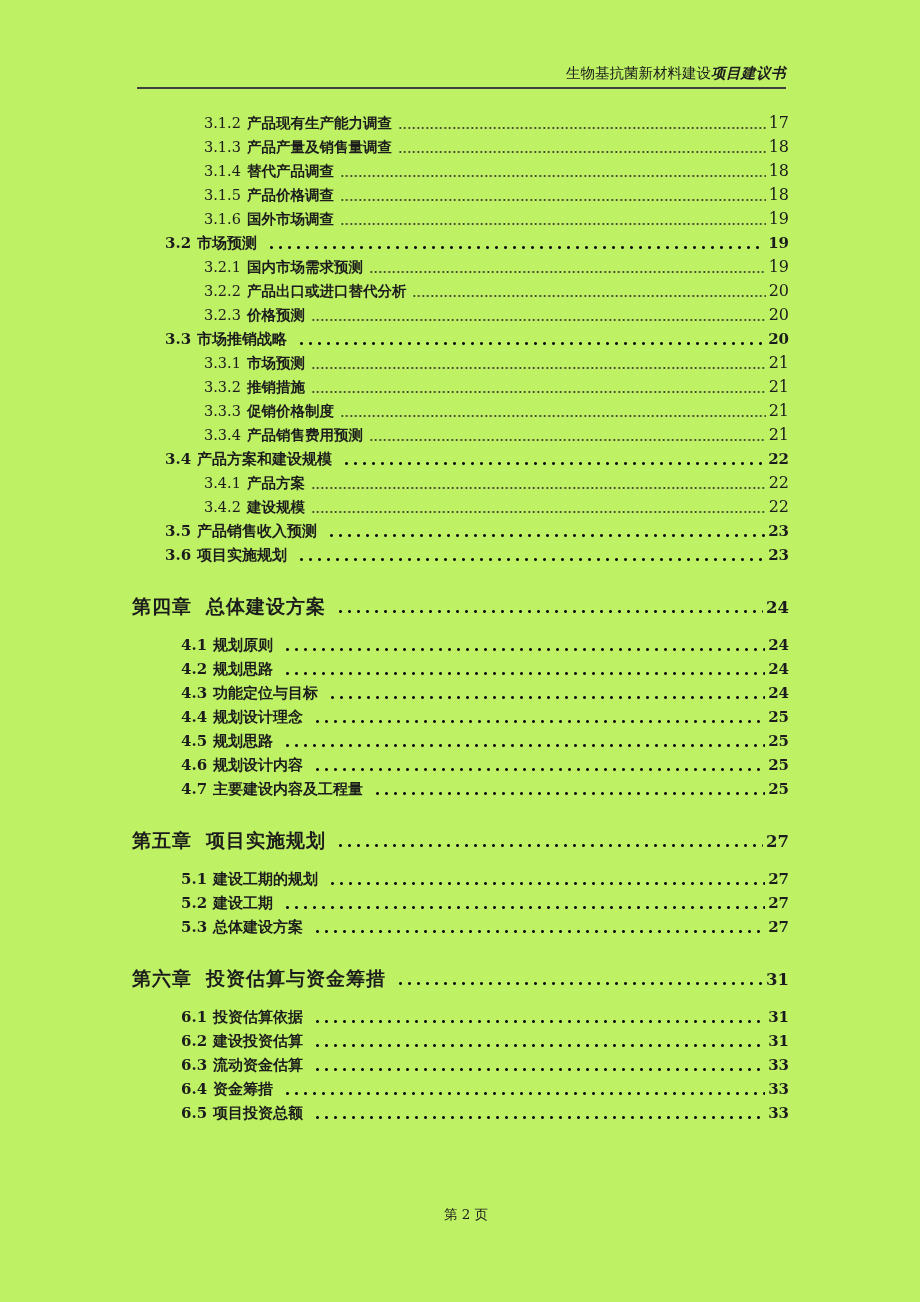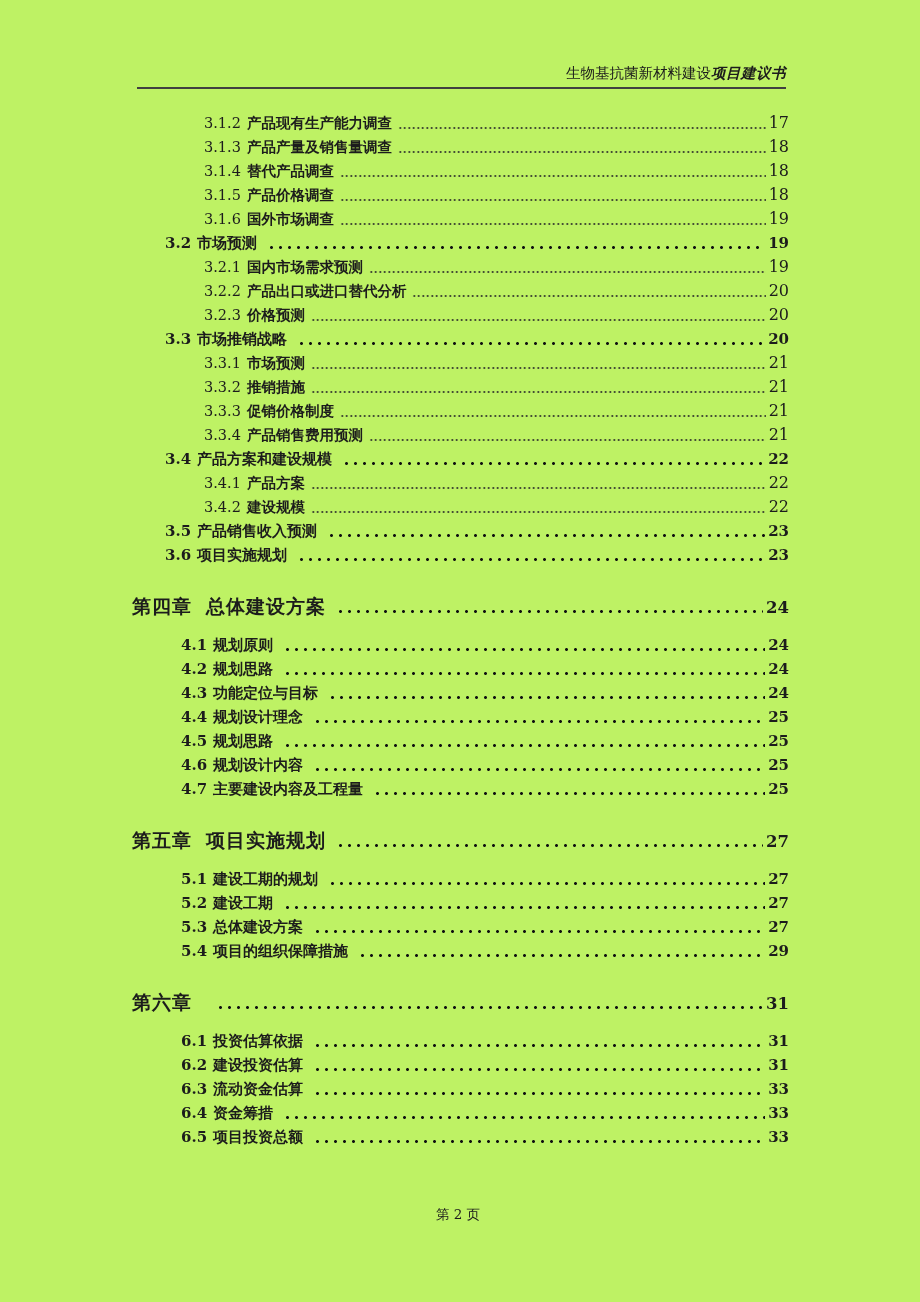--- a/index.html
+++ b/index.html
@@ -64,21 +64,21 @@
     height: 30px; line-height: 30px;
     margin-top: 24px; margin-bottom: 12px;
     font-size: 19px; font-weight: 700; letter-spacing: 1px;
   }
   .lv1 .num { margin-right: 14px; }
   .lv1 .leader { background-position: left calc(100% - 7px); }
   .lv1 .pg { font-size: 16.5px; letter-spacing: 0; font-weight: 700; }
 
   
   .ftr {
-    position: absolute; top: 1204px; left: 4px; width: 908px;
+    position: absolute; top: 1204px; left: 12px; width: 908px;
     text-align: center;
     font-size: 13.5px; line-height: 20px;
   }
 </style>
 </head>
 <body>
 
 <div class="page">
 
   <div class="hdr">
@@ -265,28 +265,23 @@
     <span class="label">建设工期</span>
     <span class="leader"></span>
     <span class="pg">27</span>
   </div>
       <div class="row lv2">
     <span class="num">5.3</span>
     <span class="label">总体建设方案</span>
     <span class="leader"></span>
     <span class="pg">27</span>
   </div>
-      <div class="row lv2">
-    <span class="num">5.4</span>
-    <span class="label">项目的组织保障措施</span>
-    <span class="leader"></span>
-    <span class="pg">29</span>
-  </div>
       <div class="row lv1">
     <span class="num">第六章</span>
+    <span class="label">投资估算与资金筹措</span>
     <span class="leader"></span>
     <span class="pg">31</span>
   </div>
       <div class="row lv2">
     <span class="num">6.1</span>
     <span class="label">投资估算依据</span>
     <span class="leader"></span>
     <span class="pg">31</span>
   </div>
       <div class="row lv2">

